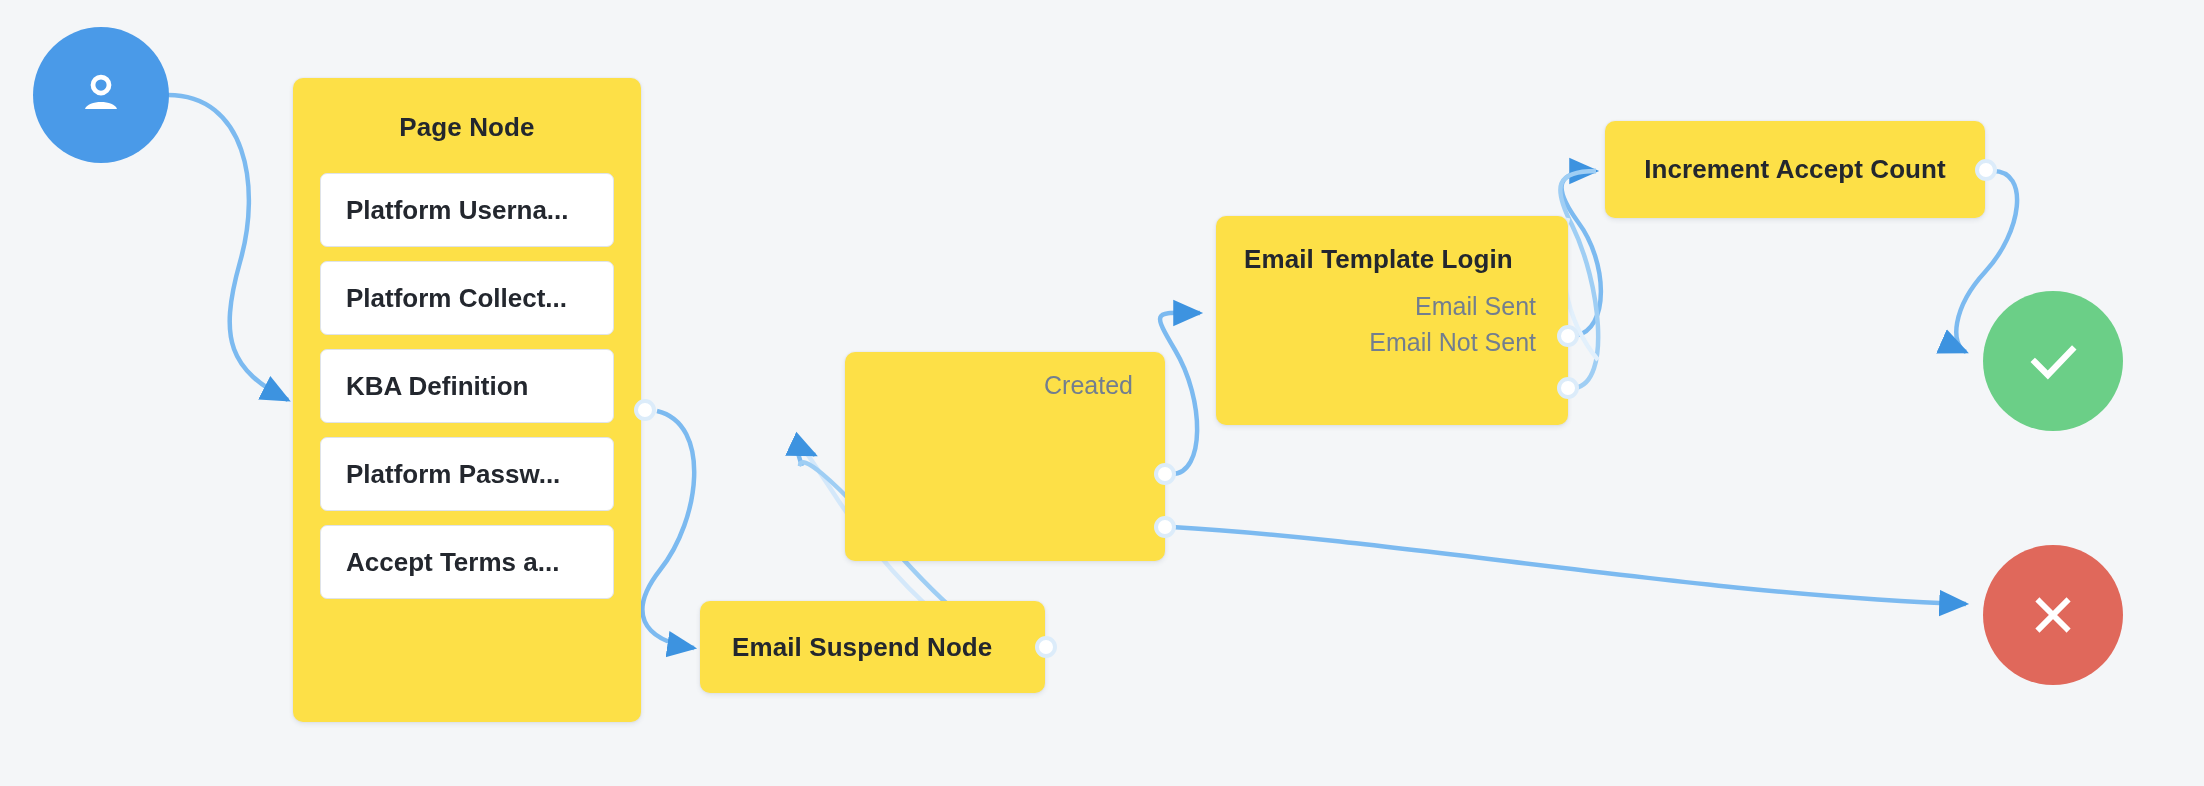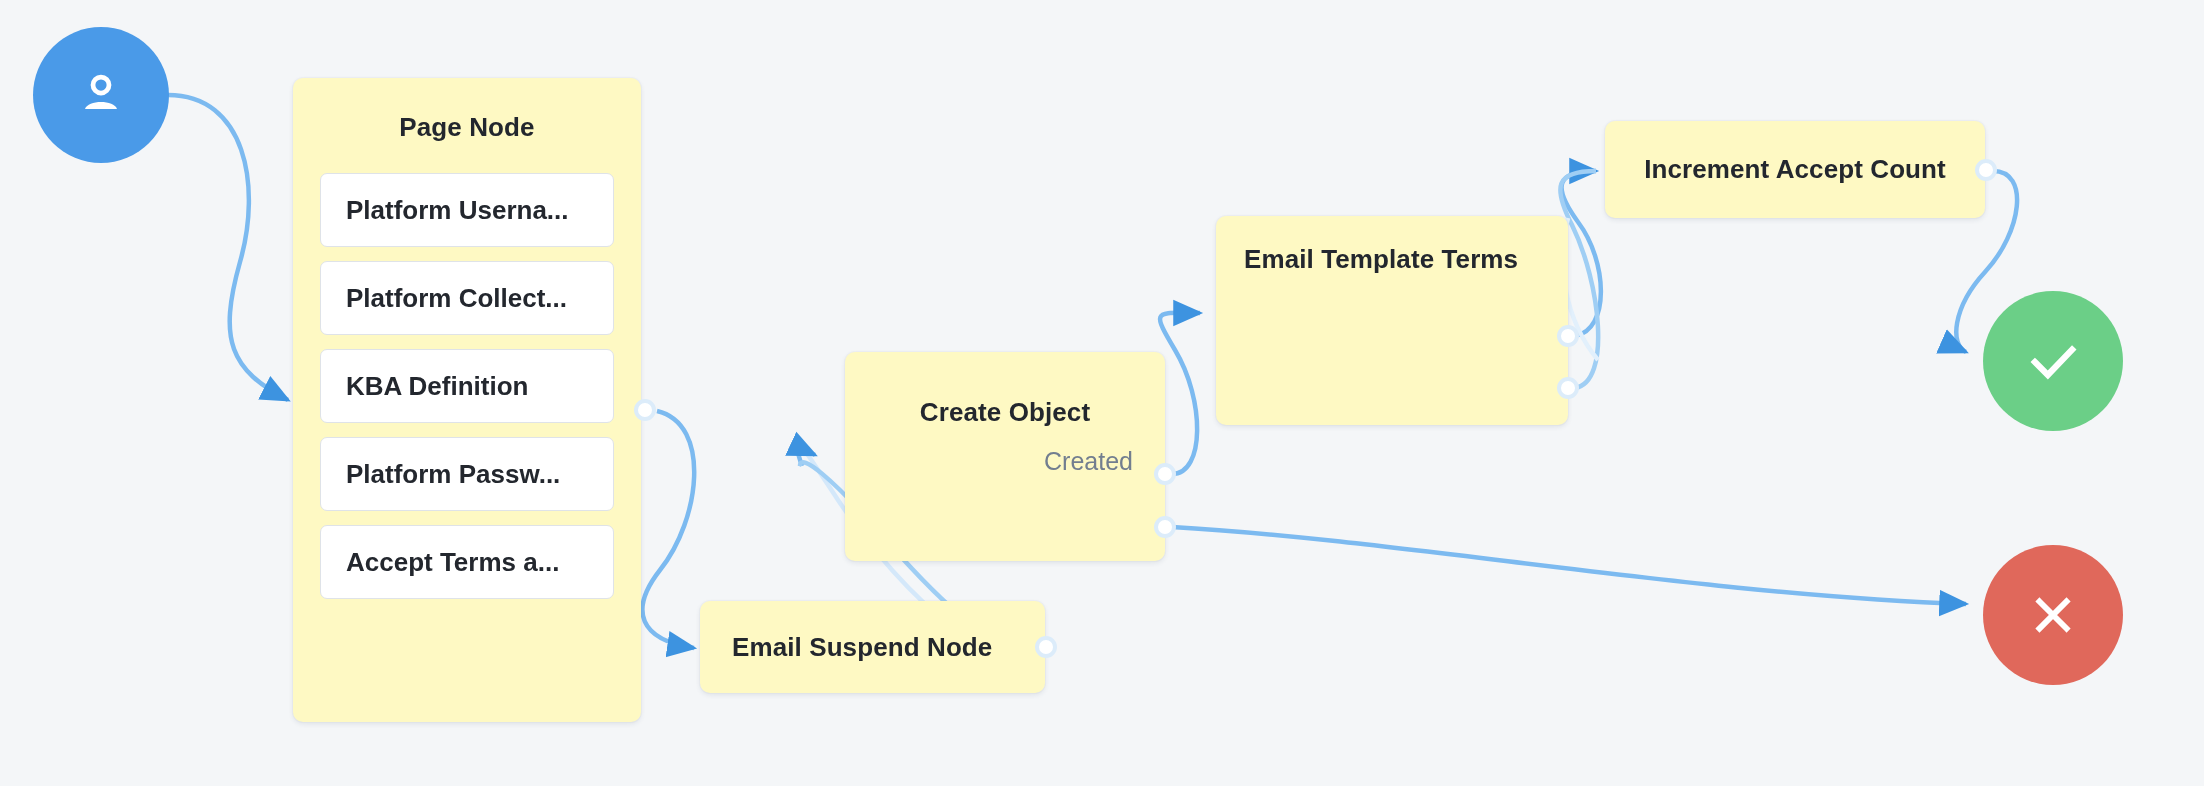--- a/index.html
+++ b/index.html
@@ -24,21 +24,21 @@
     left: 0;
     top: 0;
     width: 2204px;
     height: 786px;
     pointer-events: none;
   }
 
   
   .node {
     position: absolute;
-    background: #fef9c3;
+    background: #fde047;
     border-radius: 10px;
     box-shadow: 0 2px 5px rgba(40,60,90,0.10), 0 0 0 1px rgba(40,60,90,0.025);
     box-sizing: border-box;
   }
   .node-title {
     font-size: 26px;
     font-weight: bold;
     color: #23272e;
     letter-spacing: 0.1px;
     white-space: nowrap;
@@ -240,30 +240,33 @@
         <span class="page-item-label">Platform Passw...</span>
       </div>
       <div class="page-item">
         <span class="page-item-label">Accept Terms a...</span>
       </div>
     </div>
   </div>
   <div class="port" style="left:634px; top:399px;"></div>
 
   <div class="node" id="create-object">
-    <div class="node-title">Create Object</div>
     <div class="outcomes">
       <div class="node-outcome">Created</div>
     </div>
   </div>
   <div class="port" style="left:1154px; top:463px;"></div>
   <div class="port" style="left:1154px; top:516px;"></div>
 
   <div class="node" id="email-template-node">
-    <div class="node-title">Email Template Terms</div>
+    <div class="node-title">Email Template Login</div>
+    <div class="outcomes">
+      <div class="node-outcome">Email Sent</div>
+      <div class="node-outcome">Email Not Sent</div>
+    </div>
   </div>
   <div class="port" style="left:1557px; top:325px;"></div>
   <div class="port" style="left:1557px; top:377px;"></div>
 
   <div class="node" id="increment-login-count">
     <div class="node-title">Increment Accept Count</div>
   </div>
   <div class="port" style="left:1975px; top:159px;"></div>
 
   <div class="node" id="email-suspend-node">

